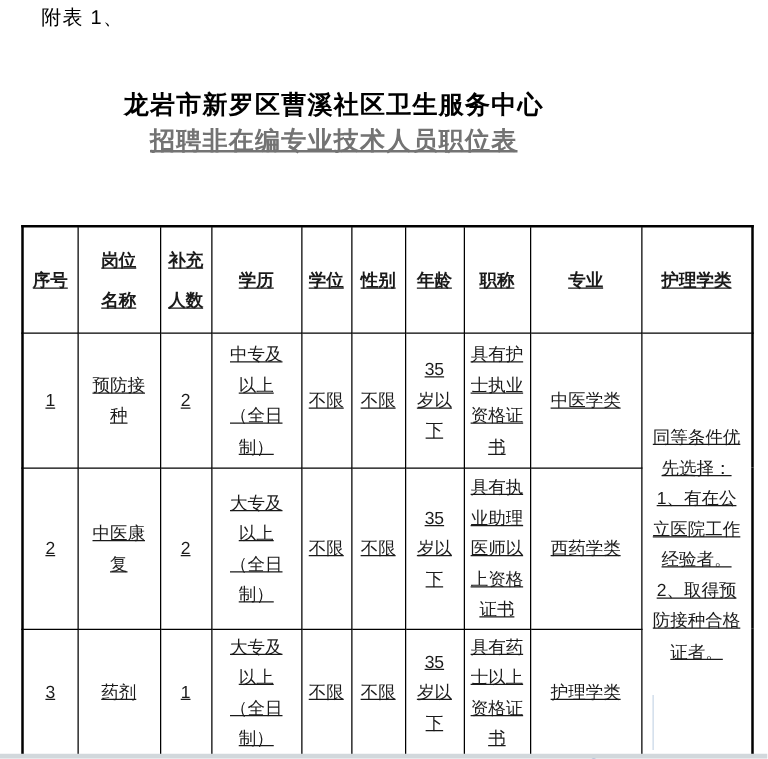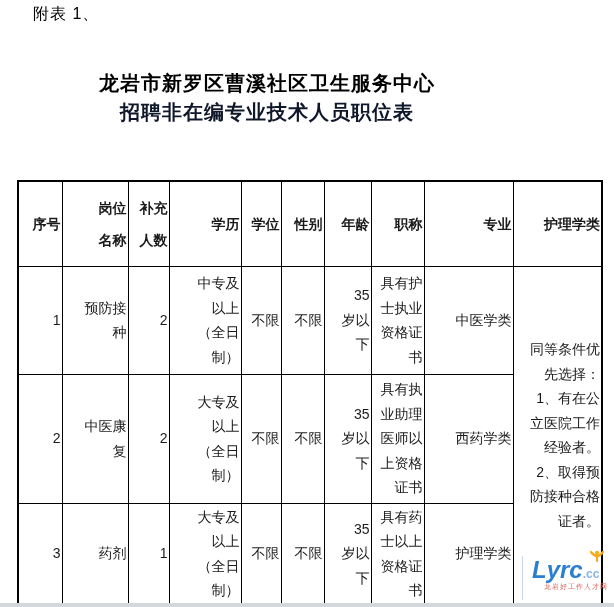--- a/index.html
+++ b/index.html
@@ -15,36 +15,37 @@
   }
   .titles{
     position:absolute;left:0;top:0;width:534px;text-align:center;
   }
   .title-line1{
     position:absolute;left:0;top:46px;width:100%;
     font-size:20px;font-weight:bold;letter-spacing:1px;color:#000;margin-top:24px;
   }
   .title-line2{
     position:absolute;left:0;top:99px;width:100%;
-    font-size:20px;font-weight:bold;letter-spacing:1px;color:#0f172a;
+    font-size:20px;font-weight:bold;letter-spacing:1px;color:#737373;text-decoration:underline;
   }
   table.jobs{
     position:absolute;left:17px;top:180px;
     border-collapse:collapse;table-layout:fixed;
     width:584px;height:421px;
     border:2px solid #000;
   }
   table.jobs td,table.jobs th{
     border:1px solid #000;
-    text-align:right;vertical-align:middle;
+    text-align:center;vertical-align:middle;
     font-size:14px;font-weight:normal;
     white-space:pre-line;
     line-height:1.75;
     padding:1px;
     overflow:hidden;
+    text-decoration:underline;
   }
   table.jobs th{
     font-weight:bold;line-height:2.3;
   }
   td.conditions{
     line-height:2.12;font-size:13.5px;
   }
   td.age{line-height:1.45;}
   
   .watermark{
@@ -192,24 +193,15 @@
   </table>
 
 <div class="watermark">
   <div class="brand1" style="color:#a9c5e3;">
     <span>企动力</span><span class="fig"><svg width="20" height="22" viewBox="0 0 20 22">
         <circle cx="6" cy="4" r="2.4" fill="#3f6fb5"></circle>
         <path d="M2 20 L13 5 M4 7 L17 19 M11 12 L19 8" stroke="#e8423c" stroke-width="3" stroke-linecap="round" fill="none"></path>
       </svg></span><span>才</span><span class="reg" style="color:#e8423c;">®</span>
   </div>
   <div class="wm-divider"></div>
-  <div class="brand2">
-    <span class="lyrc" style="color:#2b7fd0;">Lyrc</span><span class="dom" style="color:#8ab6dd;">.cc</span>
-    <span class="fig2"><svg width="16" height="14" viewBox="0 0 16 14">
-        <circle cx="8" cy="3" r="2.2" fill="#f6b21b"></circle>
-        <path d="M2 2 Q5 6 8 6 Q11 6 14 2" stroke="#f6a81c" stroke-width="2.2" fill="none" stroke-linecap="round"></path>
-        <path d="M8 6 L8 11" stroke="#f6a81c" stroke-width="2.2" stroke-linecap="round"></path>
-      </svg></span>
-    <span class="tagline" style="color:#d96a62;">龙岩好工作人才网</span>
-  </div>
 </div>
 
 <div class="bottom-strip"></div>
 
 </body></html>

